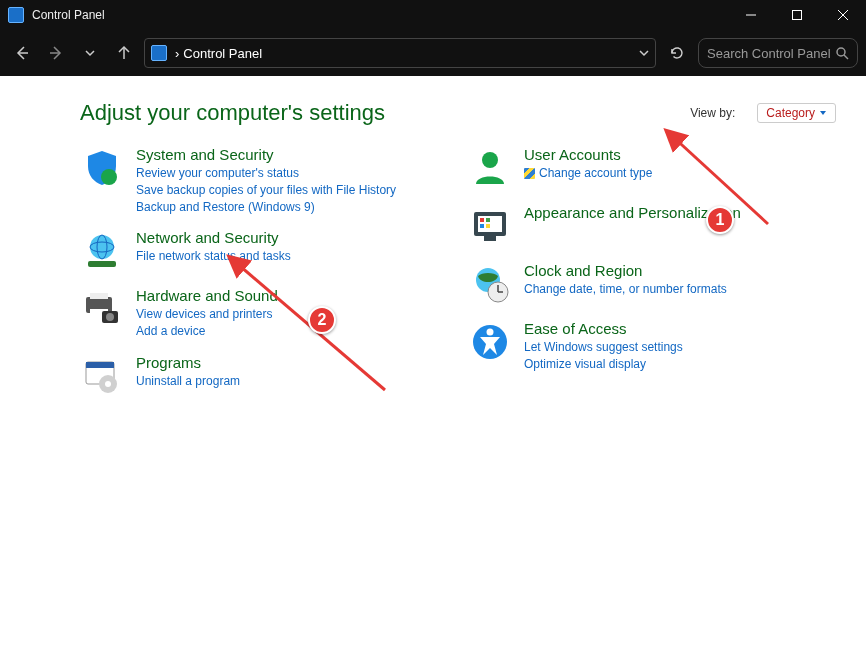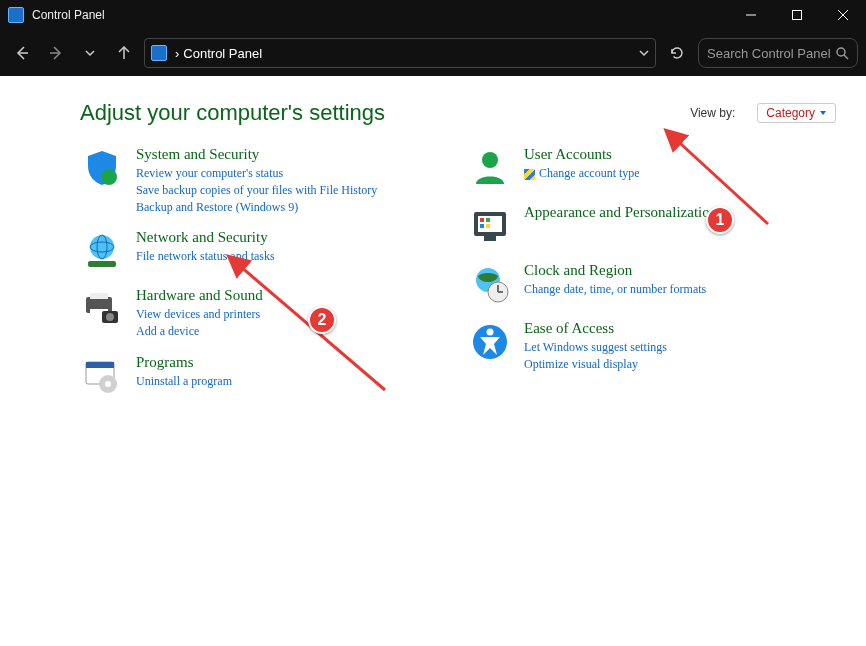--- a/index.html
+++ b/index.html
@@ -64,21 +64,20 @@
   .headerrow .spacer { flex:1; }
   .viewby-lbl { font-size:12px; color:#333; margin-right:22px;}
   .viewby-val { border:1px solid #ccc; border-radius:3px; padding:2px 8px; font-size:12px; color:#b91c1c; display:flex; align-items:center; gap:4px;}
 
   .cols { display:flex; gap:20px; }
   .col { flex:1; }
 
   .cat {
     display:flex;
     margin-bottom: 14px;
-    font-family: Liberation Serif, serif;
   }
   .cat .caticon { width:44px; height:44px; flex-shrink:0; margin-right:12px; display:flex;align-items:center;justify-content:center; }
   .cat .cattext { flex:1; }
   .cat .cattitle { color:#0a6519; font-size:15px; display:block; margin-bottom:2px; }
   .cat .catlink { color:#1368c3; font-size:12px; display:block; line-height:1.4; }
   .cat .catlink.shld::before{
     content:""; display:inline-block; width:11px; height:11px; margin-right:4px;
     background: linear-gradient(135deg,#2f7fd1 0 25%, #fdd835 25% 50%, #2f7fd1 50% 75%, #fdd835 75% 100%);
     vertical-align:middle; border-radius:1px;
   }

